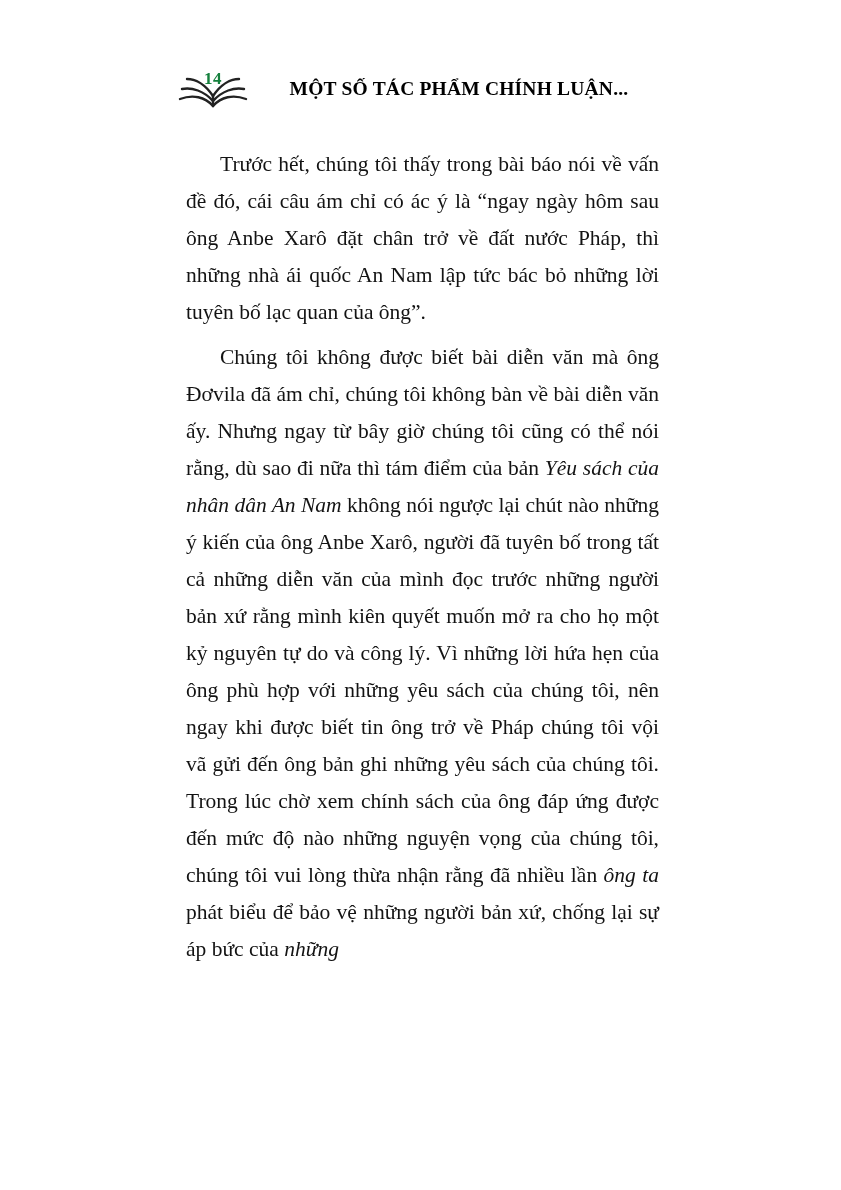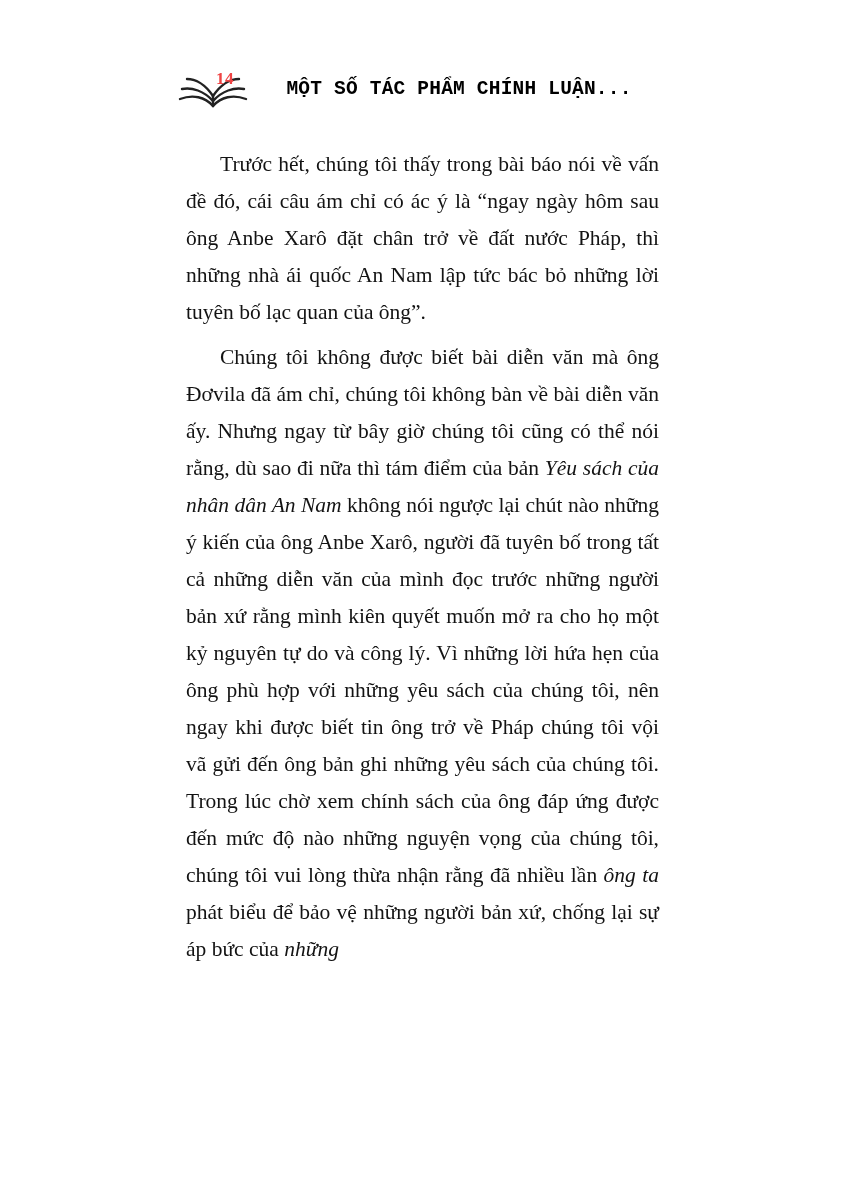--- a/index.html
+++ b/index.html
@@ -24,33 +24,33 @@
   .ornament {
     position: relative;
     width: 76px;
     height: 46px;
     flex: 0 0 auto;
   }
   .ornament svg { position: absolute; left: 0; top: 0; }
   .page-num {
     position: absolute;
     top: 3px;
-    left: 12px;
+    left: 0;
     width: 100%;
     text-align: center;
     font-family: "Liberation Serif", serif;
     font-weight: 700;
     font-size: 17px;
-    color: #ef4444;
+    color: #15803d;
     letter-spacing: 0.5px;
   }
   .title {
     flex: 1;
     text-align: center;
-    font-family: Liberation Mono, monospace;
+    font-family: Liberation Serif, serif;
     font-weight: 700;
     font-size: 19.5px;
     letter-spacing: 0.2px;
     color: #000;
     white-space: nowrap;
   }
   .body-text {
     position: absolute;
     top: 138px;
     left: 178px;

